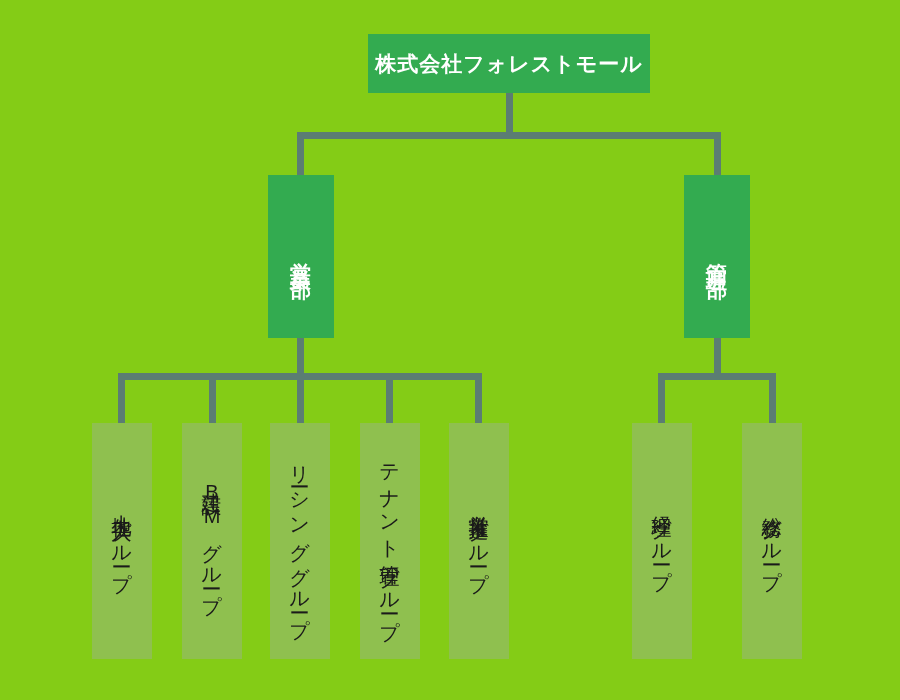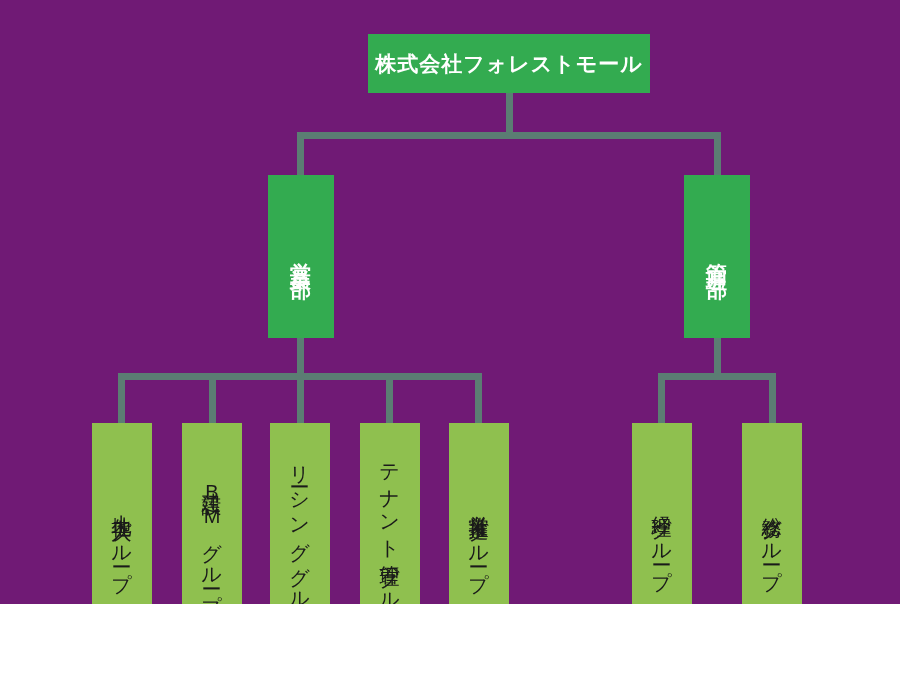--- a/index.html
+++ b/index.html
@@ -4,22 +4,22 @@
 <style>
   html, body {
     margin: 0;
     padding: 0;
     background: #ffffff;
     font-family: "Liberation Sans", "DejaVu Sans", sans-serif;
   }
   .canvas {
     position: relative;
     width: 900px;
-    height: 604px;
-    background: #701a75;
+    height: 700px;
+    background: #84cc16;
     overflow: hidden;
   }
   
   .line {
     position: absolute;
     background: #5b7d73;
   }
   .l-root-stem   { left: 506px; top:  93px; width:   7px; height: 46px; }
   .l-top-h       { left: 297px; top: 132px; width: 424px; height:  7px; }
   .l-d1-top      { left: 297px; top: 132px; width:   7px; height: 43px; }

